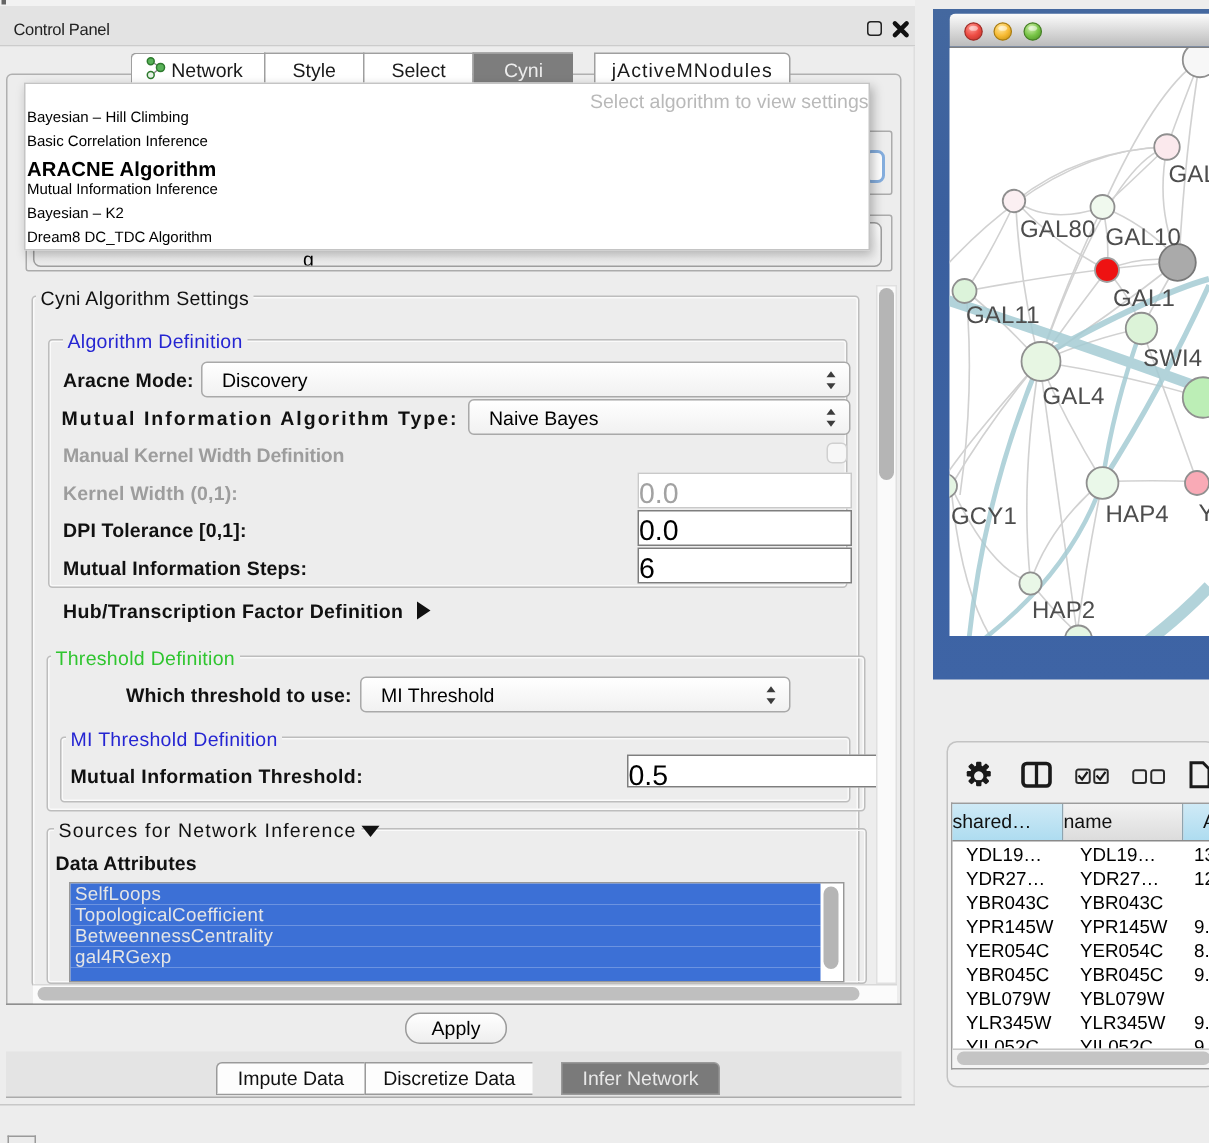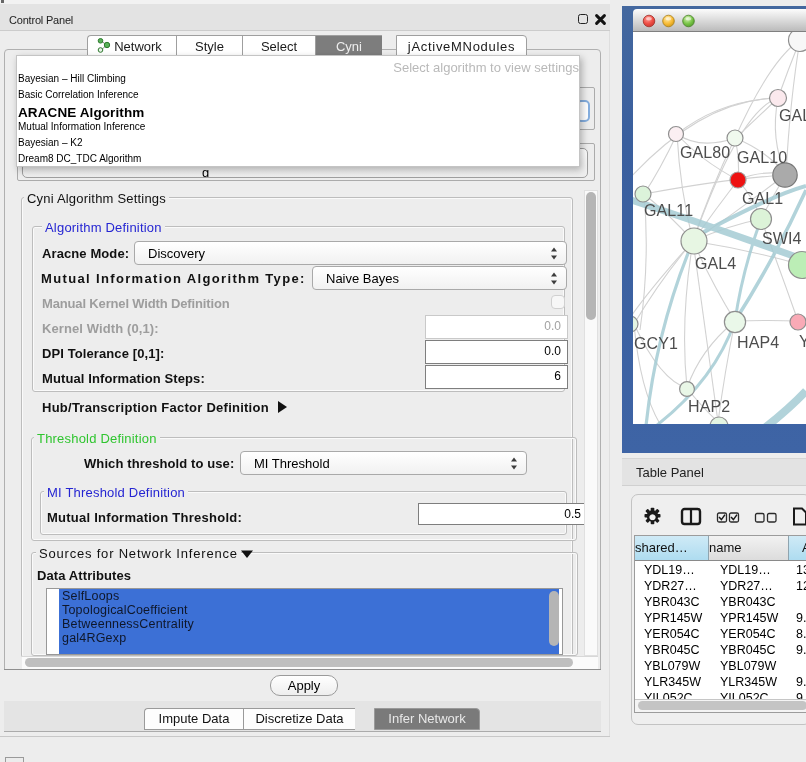--- a/index.html
+++ b/index.html
@@ -17,29 +17,29 @@
 
 .grp{position:absolute;border:1px solid #bdbdbd;border-radius:3px;box-shadow:inset 0 0 0 1px #fafafa}
 .glabel{position:absolute;background:#ededed;padding:0 3px;font-size:13px;color:#111;letter-spacing:0.2px}
 .blab{color:#2525d2}
 .glab2{color:#2fc52f}
 .flabel{position:absolute;font-size:13px;font-weight:bold;color:#111;letter-spacing:0.1px}
 .gray{color:#9d9d9d}
 .combo{position:absolute;background:linear-gradient(#ffffff,#f1f1f1);border:1px solid #a9a9a9;border-radius:4px;font-size:13px;color:#000}
 .combo .ctext{position:absolute;left:13px;top:4px}
 .combo svg{position:absolute;right:8px;top:4px}
-.field{position:absolute;background:#fff;border:1px solid #7e7e7e;font-size:12px;color:#000;text-align:right;padding:3px 6px 0 0}
+.field{position:absolute;background:#fff;border:1px solid #7e7e7e;font-size:19px;color:#000;text-align:left;padding:3px 6px 0 0}
 .field.dis{border:1px solid #c9c9c9;color:#a2a2a2}
 
 #popup{left:16px;top:55px;width:564px;height:112px;background:#fff;border:1px solid #c4c4c4;box-shadow:2px 3px 7px rgba(0,0,0,0.28)}
 #popup .hd{position:absolute;top:4px;left:0;width:100%;text-align:right;font-size:13px;color:#b9b9b9}
 #popup .it{position:absolute;left:1px;font-size:10px;color:#000;letter-spacing:0;white-space:pre}
 
 #dlist{left:46px;top:588px;width:517px;height:67px;background:#fff;border:1px solid #989898}
-.lrow{position:absolute;left:12px;width:500px;height:14px;background:#3c70d6;color:#0f172a;font-size:12.5px;line-height:14px;padding-left:3px;letter-spacing:0.2px}
+.lrow{position:absolute;left:0;width:500px;height:14px;background:#3c70d6;color:#e5e5e5;font-size:12.5px;line-height:14px;padding-left:3px;letter-spacing:0.2px}
 
 .sbtrack{position:absolute;background:#fafafa;border:1px solid #e0e0e0}
 .sbthumb{position:absolute;background:#b5b5b5;border-radius:6px}
 
 .btab{position:absolute;top:708px;height:22px;background:#fdfdfd;border:1px solid #9a9a9a;border-right:none;font-size:13px;color:#111;text-align:center;line-height:20px}
 .btab.sel{background:#7a7a7a;color:#e8e8e8}
 #apply{left:270px;top:675px;width:68px;height:21px;border:1px solid #9b9b9b;border-radius:10px;background:linear-gradient(#ffffff,#eeeeee);text-align:center;font-size:13px;line-height:19px;color:#000}
 
 #desk{left:622px;top:6px;width:184px;height:447px;background:linear-gradient(#44689f,#3a5f9e 30%,#3e64a5)}
 #nwin{left:633px;top:9px;width:173px;height:415px}
@@ -274,23 +274,20 @@
 <text x="695" y="269">GAL4</text>
 <text x="762" y="244">SWI4</text>
 <text x="634" y="349">GCY1</text>
 <text x="737" y="348">HAP4</text>
 <text x="799" y="347">Y</text>
 <text x="688" y="412">HAP2</text>
 </g>
 </svg>
 </div>
 </div>
-<div id="tpstrip" class="abs">
-      <span>Table Panel</span>
-    </div>
 <div id="tpanel" class="abs"></div>
 <svg class="abs" style="left:644px;top:507px" width="162" height="22" viewBox="0 0 162 22">
 <g fill="#1a1a1a">
 <path d="M8.5 3.2 a5.8 5.8 0 1 0 0.01 0 M8.5 7.2 a3.1 3.1 0 1 1 -0.01 0" fill-rule="evenodd"></path>
 <rect x="6.7" y="0.8" width="3.6" height="4" rx="0.8"></rect>
         <rect x="6.7" y="13.2" width="3.6" height="4" rx="0.8"></rect>
 <rect x="0.5" y="7" width="4" height="3.6" rx="0.8"></rect>
         <rect x="12.5" y="7" width="4" height="3.6" rx="0.8"></rect>
 <rect x="2" y="2.4" width="3.4" height="3.4" rx="0.8" transform="rotate(45 3.7 4.1)"></rect>
 <rect x="11.6" y="2.4" width="3.4" height="3.4" rx="0.8" transform="rotate(45 13.3 4.1)"></rect>

